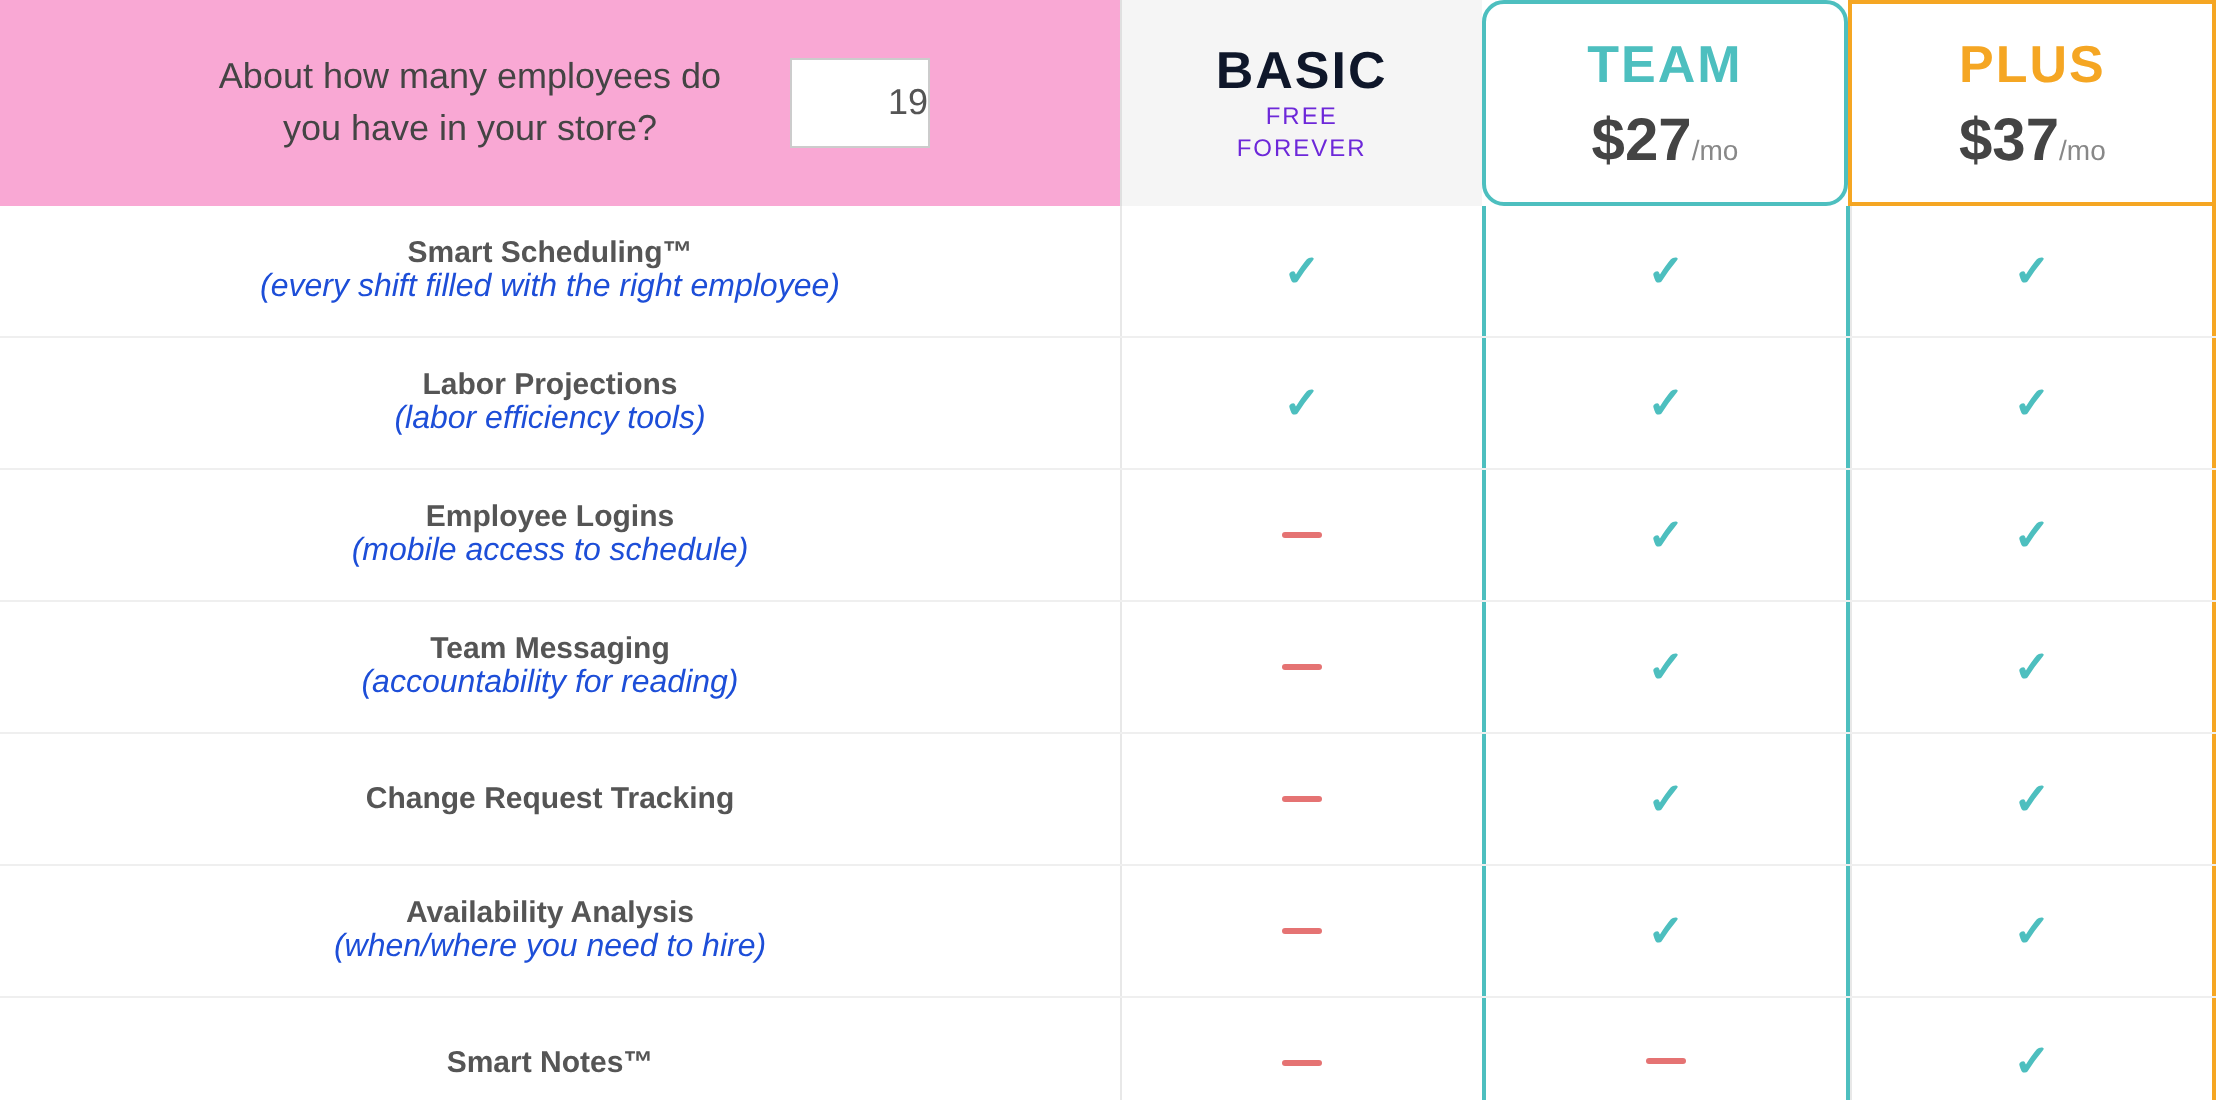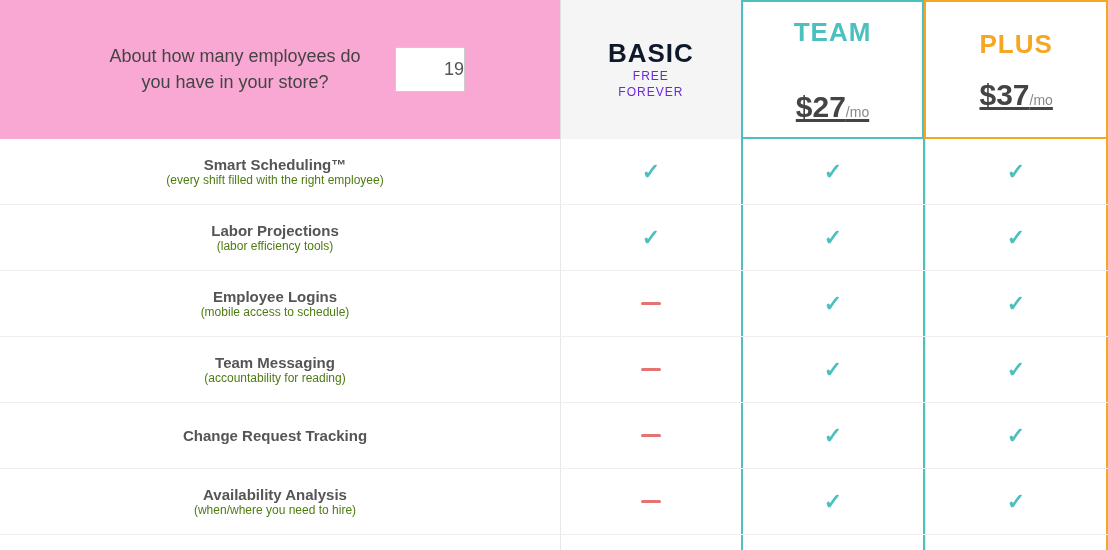--- a/index.html
+++ b/index.html
@@ -62,23 +62,22 @@
       border-left: 1px solid #e0e0e0;
     }
 
     .plan-col.basic {
       background: #f5f5f5;
     }
 
     .plan-col.team {
       background: #fff;
       border: 2px solid #4dbfbf;
-      border-radius: 0;
+      border-radius: 11px;
       position: relative;
-      gap: 24px;
     }
 
     .plan-col.plus {
       background: #fff;
       border: 2px solid #f5a623;
       border-radius: 0;
     }
 
     .plan-name {
       font-size: 26px;
@@ -96,22 +95,21 @@
       text-align: center;
       letter-spacing: 1px;
       line-height: 1.3;
     }
 
     .plan-price {
       font-size: 30px;
       font-weight: bold;
       color: #444;
       line-height: 1;
-      margin-top: 20px;
-      text-decoration: underline;
+      margin-top: 8px;
     }
 
     .plan-price .per-mo {
       font-size: 14px;
       font-weight: normal;
       color: #888;
     }
 
     
     .features-table {
@@ -132,22 +130,23 @@
       text-align: center;
     }
 
     .feature-name {
       font-size: 15px;
       font-weight: bold;
       color: #555;
     }
 
     .feature-desc {
-      font-size: 12px;
-      color: #4d7c0f;
+      font-size: 16px;
+      color: #1d4ed8;
+      font-style: italic;
     }
 
     .feature-cell {
       flex: 1;
       display: flex;
       align-items: center;
       justify-content: center;
       min-height: 65px;
       border-left: 1px solid #e8e8e8;
     }

